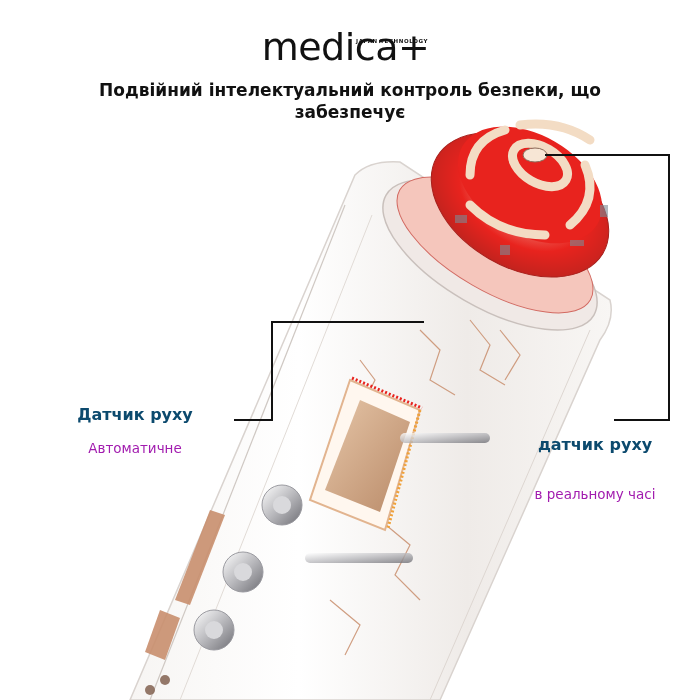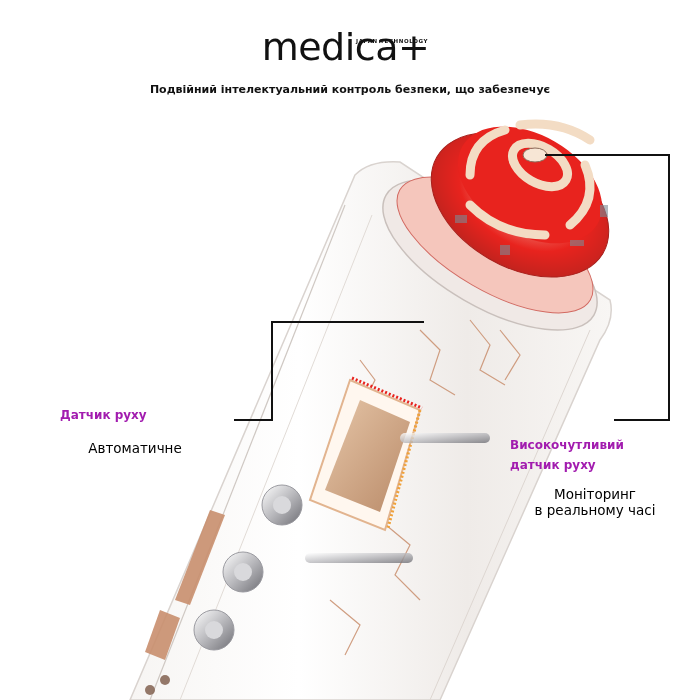--- a/index.html
+++ b/index.html
@@ -1,23 +1,23 @@
 <!DOCTYPE html>
 <html><head>
 <meta charset="utf-8">
 <style>
   html, body { margin:0; padding:0; background:#ffffff; }
   body { width:700px; height:700px; position:relative; overflow:hidden; font-family:"DejaVu Sans", sans-serif; color:#111; }
   .logo { position:absolute; left:0; top:16px; width:691px; text-align:center;margin-top:12px; }
   .logo-word { font-family:"DejaVu Sans", sans-serif; font-size:38px; font-weight:400; letter-spacing:-0.5px; line-height:38px; color:#111; }
   .logo-sub { position:absolute; left:356px; top:38px; font-size:5.5px; font-weight:700; letter-spacing:0.6px; color:#111; }
-  .headline { position:absolute; left:60px; top:79px; width:580px; text-align:center; font-size:11px; font-weight:700; line-height:22px; color:#111; }
+  .headline { position:absolute; left:60px; top:79px; width:580px; text-align:center; font-size:17px; font-weight:700; line-height:22px; color:#111; }
   .device { position:absolute; left:0; top:0; width:700px; height:700px; }
-  .callout-title { position:absolute; font-size:12px; font-weight:700; text-align:left; line-height:20px; color:#a21caf; }
-  .callout-desc { position:absolute; font-size:13.5px; font-weight:400; text-align:center; line-height:16px; color:#000000; }
+  .callout-title { position:absolute; font-size:16px; font-weight:700; text-align:center; line-height:20px; color:#0c4a6e; }
+  .callout-desc { position:absolute; font-size:13.5px; font-weight:400; text-align:center; line-height:16px; color:#a21caf; }
   .connector { position:absolute; left:0; top:0; width:700px; height:700px; pointer-events:none; }
 </style>
 </head>
 <body>
 
 <div class="logo">
   <span class="logo-word">medica+</span>
 </div>
 <div class="logo-sub">JAPAN TECHNOLOGY</div>
 
@@ -123,19 +123,17 @@
   <polyline points="234,420 272,420 272,322 424,322" fill="none" stroke="#111" stroke-width="2"></polyline>
   <polyline points="545,155 669,155 669,420 614,420" fill="none" stroke="#111" stroke-width="2"></polyline>
 </svg>
 
 <div class="callout-title" style="left:60px; top:405px; width:150px;">Датчик руху</div>
 <div class="callout-desc" style="left:50px; top:440px; width:170px;">
   <div>Автоматичне</div>
 </div>
 
 <div class="callout-title" style="left:510px; top:435px; width:170px;">
-  <div>Високочутливий</div>
   <div>датчик руху</div>
 </div>
 <div class="callout-desc" style="left:505px; top:486px; width:180px;">
-  <div>Моніторинг</div>
   <div>в реальному часі</div>
 </div>
 
 </body></html>

